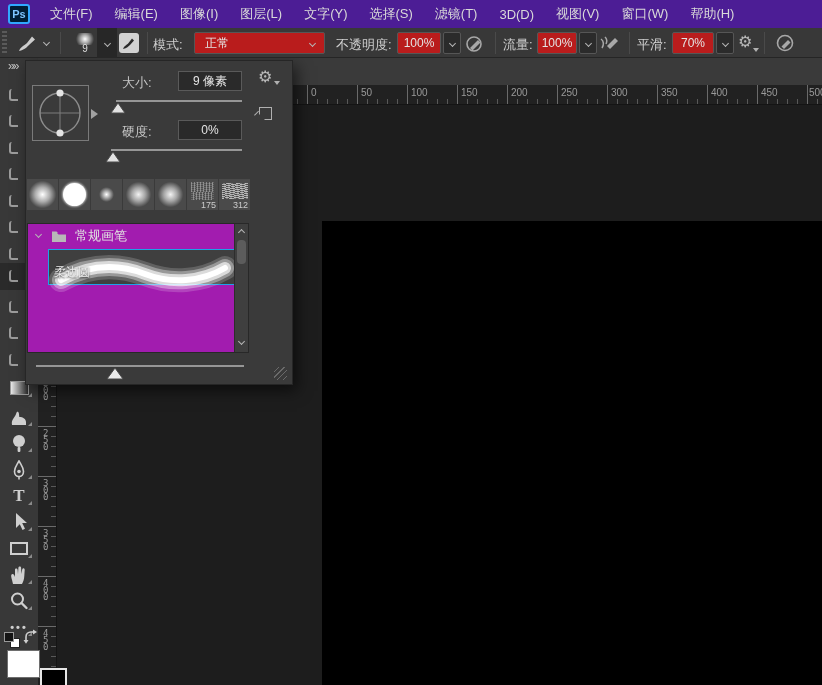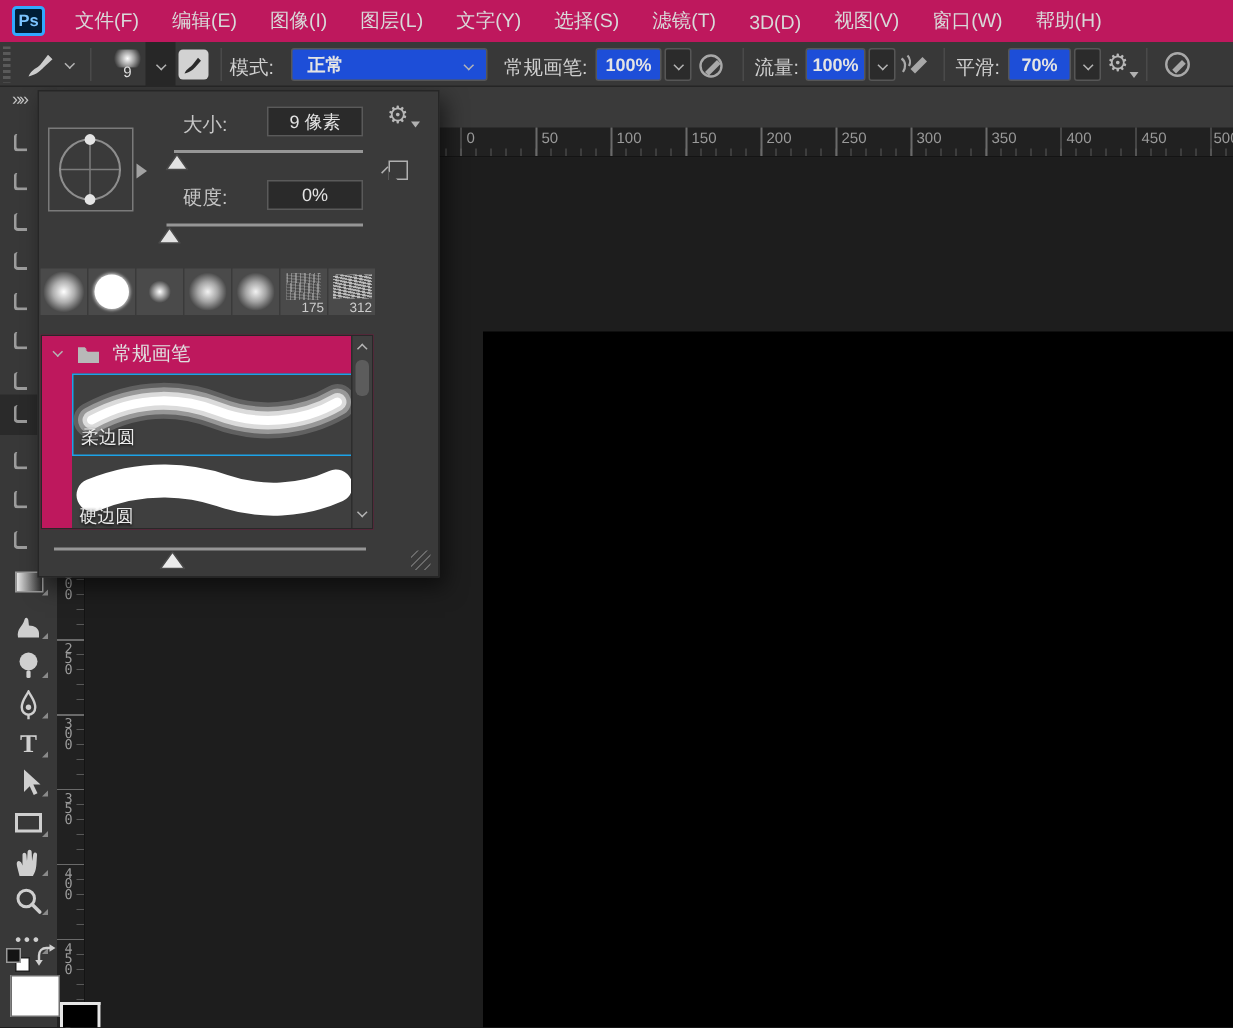--- a/index.html
+++ b/index.html
@@ -1,31 +1,31 @@
 <!DOCTYPE html>
 <html><head>
 <meta charset="utf-8">
 <style>
   * { margin:0; padding:0; box-sizing:border-box; }
   html,body { background:#111; }
   body { font-family:"Liberation Sans", sans-serif; }
   #root { position:relative; width:822px; height:685px; overflow:hidden; background:#1d1d1d; }
 
   
-  .menubar { position:absolute; left:0; top:0; width:822px; height:28px; background:#be185d; display:flex; align-items:center; z-index:40; }
+  .menubar { position:absolute; left:0; top:0; width:822px; height:28px; background:#4c1d95; display:flex; align-items:center; z-index:40; }
   .ps-logo { width:22px; height:20px; margin:0 9px 0 8px; border:2px solid #31a8ff; border-radius:3px; background:#001e36; color:#7cc5ff; font-size:11px; font-weight:bold; display:flex; align-items:center; justify-content:center; }
   .menu-item { color:#d9d9d9; font-size:13px; padding:0 11px; height:28px; display:flex; align-items:center; cursor:default; }
 
   
   .optionsbar { position:absolute; left:0; top:28px; width:822px; height:30px; background:#383838; border-bottom:1px solid #252525; z-index:40; }
   .grip { position:absolute; left:2px; top:3px; width:5px; height:24px;
           background:repeating-linear-gradient(to bottom,#5a5a5a 0 2px,transparent 2px 4px); }
   .osep { position:absolute; top:4px; width:1px; height:22px; background:#4a4a4a; }
   .olabel { position:absolute; top:8px; font-size:13px; color:#cfcfcf; white-space:nowrap; }
-  .obox { position:absolute; top:4px; height:22px; background:#1d4ed8; border:1px solid #565656; border-radius:2px; color:#e4e4e4; font-size:12px; display:flex; align-items:center; justify-content:center;font-weight:bold; }
+  .obox { position:absolute; top:4px; height:22px; background:#b91c1c; border:1px solid #565656; border-radius:2px; color:#e4e4e4; font-size:12px; display:flex; align-items:center; justify-content:center; }
   .chev { display:inline-block; width:7px; height:7px; border-right:2px solid #b5b5b5; border-bottom:2px solid #b5b5b5; transform:rotate(45deg); }
   .chev.small { width:5px; height:5px; border-width:1.5px; }
   .chevbox { position:absolute; top:4px; width:18px; height:22px; background:#2b2b2b; border:1px solid #565656; border-radius:2px; display:flex; align-items:center; justify-content:center; padding-bottom:3px; }
   .toolicon-svg { position:absolute; }
   .preset-dot { position:absolute; left:74px; top:5px; width:22px; height:12px;
      background:radial-gradient(circle at 50% 50%, #ffffff 0%, rgba(255,255,255,.55) 35%, rgba(255,255,255,0) 72%); }
   .preset-num { position:absolute; left:74px; top:15px; width:22px; text-align:center; color:#dedede; font-size:10px; }
   .pressed-chev { position:absolute; left:97px; top:0; width:20px; height:30px; background:#272727; display:flex; align-items:center; justify-content:center; }
   .panel-toggle { position:absolute; left:119px; top:5px; width:20px; height:20px; background:#d2d2d2; border-radius:3px; display:flex; align-items:center; justify-content:center; }
   .gear { color:#b8b8b8; font-size:16px; line-height:16px; font-family:"DejaVu Sans", sans-serif; }
@@ -83,21 +83,21 @@
   .recent-row { position:absolute; left:1px; top:118px; display:flex; gap:1px; }
   .rcell { position:relative; width:31px; height:31px; background:#4a4a4a; overflow:hidden; }
   .rcell .lbl { position:absolute; right:2px; bottom:0; font-size:9px; color:#cccccc; }
   .blob { position:absolute; }
   .tex1 { position:absolute; inset:3px 4px 10px 4px;
       background:repeating-linear-gradient(93deg, rgba(255,255,255,.5) 0 1px, transparent 1px 3px),
                  repeating-linear-gradient(7deg, rgba(255,255,255,.25) 0 1px, transparent 1px 2px); opacity:.65; }
   .tex2 { position:absolute; inset:4px 2px 11px 3px;
       background:repeating-linear-gradient(12deg, rgba(255,255,255,.7) 0 1px, transparent 1px 2px),
                  repeating-linear-gradient(80deg, rgba(255,255,255,.3) 0 2px, transparent 2px 4px); opacity:.8; }
-  .listbox { position:absolute; left:1px; top:162px; width:222px; height:130px; background:#be185d; border:1px solid #282828; overflow:hidden; }
+  .listbox { position:absolute; left:1px; top:162px; width:222px; height:130px; background:#a21caf; border:1px solid #282828; overflow:hidden; }
   .lb-head { position:absolute; left:0; top:0; width:100%; height:24px; display:flex; align-items:center; }
   .lb-title { font-size:13px; color:#e0e0e0; margin-left:8px; }
   .scrollbar { position:absolute; right:0; top:0; width:14px; height:128px; background:#3f3f3f; border-left:1px solid #2d2d2d; }
   .sb-thumb { position:absolute; left:2px; top:16px; width:9px; height:24px; background:#5c5c5c; border-radius:4px; }
   .bitem { position:absolute; left:20px; width:188px; background:#3f3f3f; }
   .bitem .blabel { position:absolute; left:5px; bottom:3px; font-size:12px; color:#ececec; text-shadow:0 1px 2px rgba(0,0,0,.8); }
   .bitem.selected { border:1px solid #1ca3e8; }
   .grip-corner { position:absolute; right:5px; bottom:4px; width:13px; height:13px;
       background:repeating-linear-gradient(135deg, transparent 0 3px, #6a6a6a 3px 4px); }
 </style>
@@ -173,21 +173,21 @@
     </div>
 
     <div class="osep" style="left:147px"></div>
 
     <div class="olabel" style="left:153px">模式:</div>
     <div class="obox" style="left:194px;width:131px;justify-content:flex-start;padding-left:10px">
       <span>正常</span>
       <span class="chev small" style="position:absolute;right:9px;top:8px"></span>
     </div>
 
-    <div class="olabel" style="left:336px">常规画笔:</div>
+    <div class="olabel" style="left:336px">不透明度:</div>
     <div class="obox" style="left:397px;width:44px">100%</div>
     <div class="chevbox" style="left:443px">
         <span class="chev small" style="margin-top:3px"></span>
       </div>
 
     <svg class="toolicon-svg" style="left:465px;top:7px" width="22" height="17" viewBox="0 0 22 17">
       <circle cx="9" cy="9" r="7" fill="none" stroke="#a8a8a8" stroke-width="1.6"></circle>
       <path d="M5 13 L13 5 L15.5 7.5 L7.5 15.5 Z" fill="#a8a8a8"></path>
     </svg>
 
@@ -369,38 +369,32 @@
 
     <div class="listbox">
       <div class="lb-head">
         <span class="chev small" style="margin-left:8px;margin-top:-3px"></span>
         <svg width="16" height="13" viewBox="0 0 16 13" style="margin-left:10px">
           <path d="M1 3 L1 12 L15 12 L15 4.5 L7.5 4.5 L6 3 Z M1 3 L1 1.5 L5.5 1.5 L7 3 Z" fill="#b8b8b8"></path>
         </svg>
         <span class="lb-title">常规画笔</span>
       </div>
 
-      <div class="bitem selected" style="top:25px;height:55px">
+      <div class="bitem selected" style="top:25px;height:36px">
         <svg width="186" height="50" viewBox="0 0 186 50">
           <g fill="none" stroke-linecap="round">
             <path d="M12 30 C45 12 75 16 96 24 C122 34 152 32 176 18" stroke="rgba(255,255,255,.18)" stroke-width="24"></path>
             <path d="M12 30 C45 12 75 16 96 24 C122 34 152 32 176 18" stroke="rgba(255,255,255,.35)" stroke-width="18"></path>
             <path d="M12 30 C45 12 75 16 96 24 C122 34 152 32 176 18" stroke="rgba(255,255,255,.65)" stroke-width="12"></path>
             <path d="M12 30 C45 12 75 16 96 24 C122 34 152 32 176 18" stroke="#ffffff" stroke-width="6"></path>
           </g>
         </svg>
         <span class="blabel">柔边圆</span>
       </div>
 
-      <div class="bitem" style="top:80px;height:52px">
-        <svg width="188" height="50" viewBox="0 0 188 50">
-          <path d="M14 26 C48 12 80 16 100 23 C126 32 154 30 176 20" fill="none" stroke="#ffffff" stroke-width="22" stroke-linecap="round"></path>
-        </svg>
-        <span class="blabel">硬边圆</span>
-      </div>
 
       <div class="scrollbar">
         <span class="chev small" style="position:absolute;left:4px;top:6px;transform:rotate(-135deg)"></span>
         <div class="sb-thumb"></div>
         <span class="chev small" style="position:absolute;left:4px;bottom:8px"></span>
       </div>
     </div>
 
     <div class="ptrack" style="left:10px;top:304px;width:208px"></div>
     <svg class="pthumb" style="left:80px;top:306px" width="18px" height="13" viewBox="0 0 18 13">

